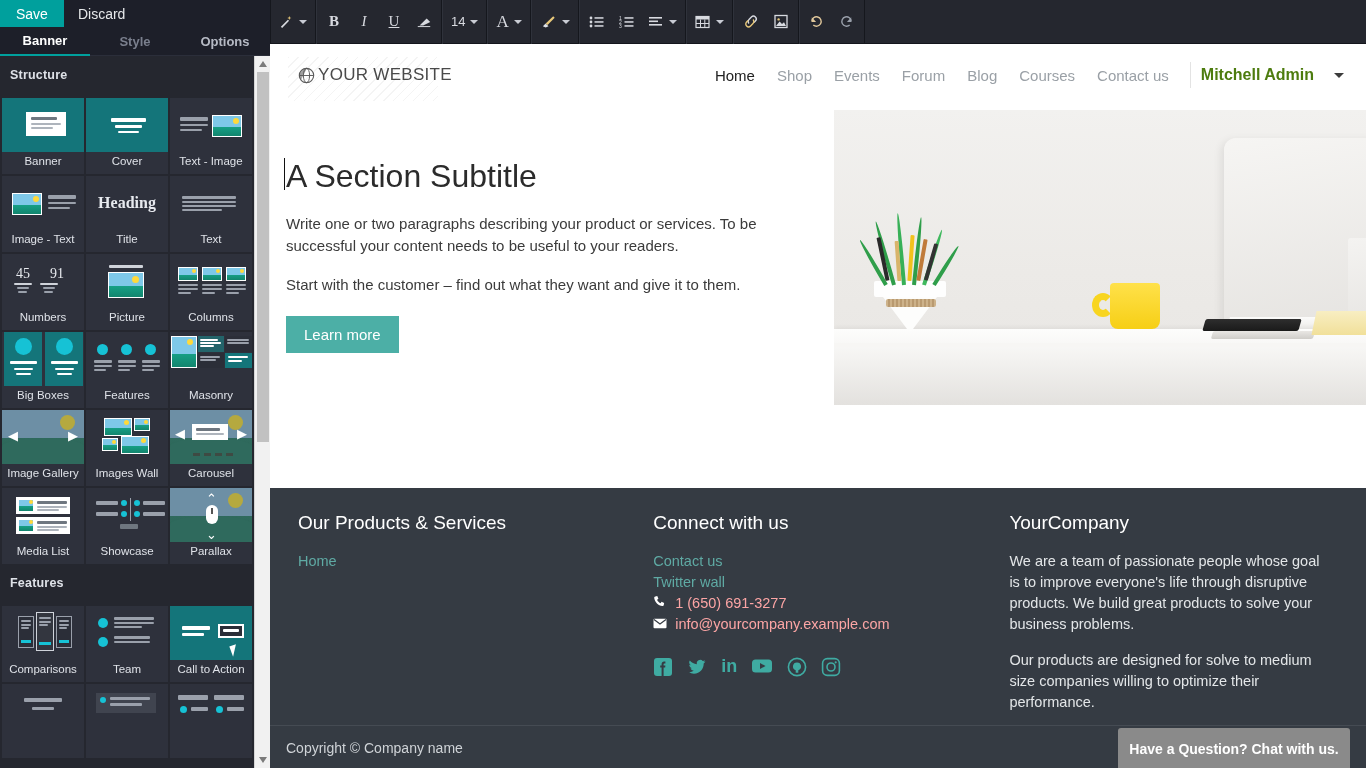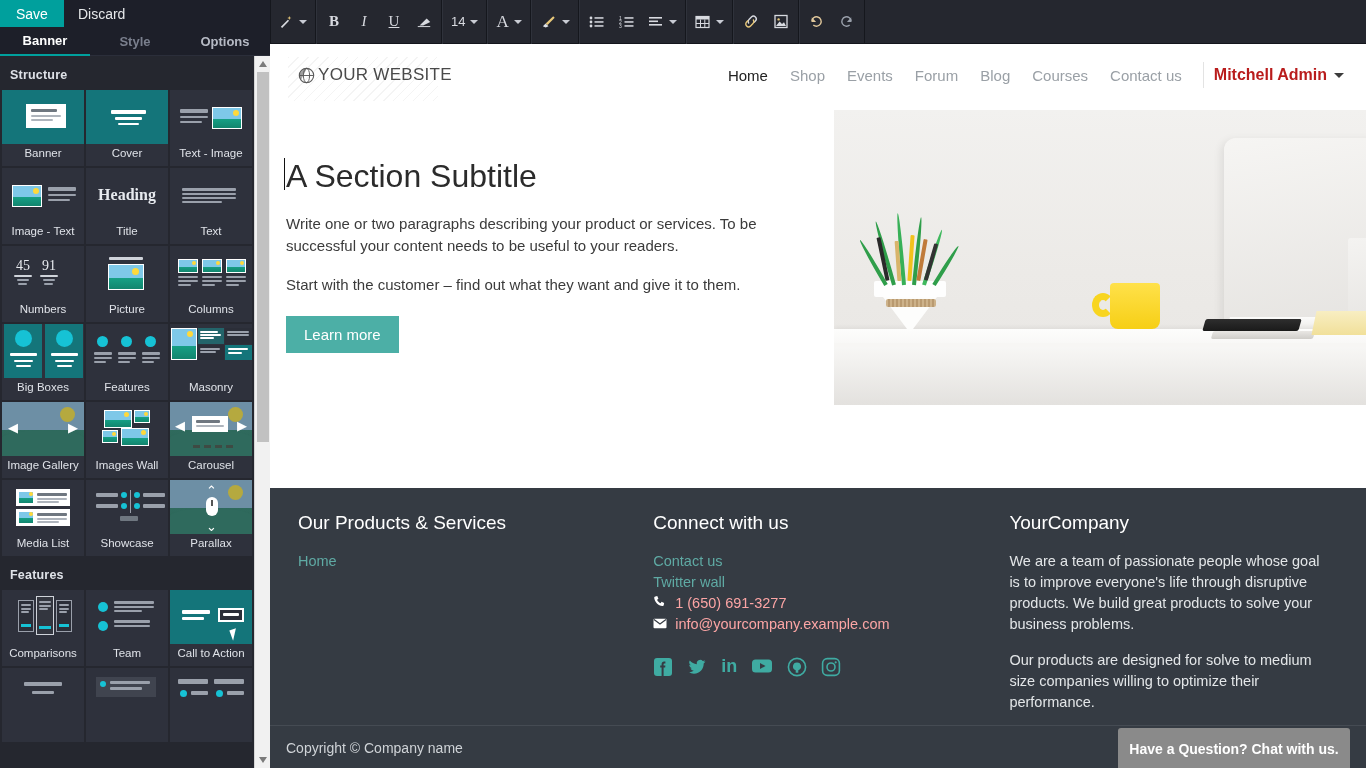--- a/index.html
+++ b/index.html
@@ -79,21 +79,21 @@
     position: absolute; top: 29px; left: 0; width: 270px; height: 712px;
     background: #25272f;
     overflow: hidden;
   }
   .panel-scroll {
     position: absolute; left: 0; top: 0; width: 254px; height: 712px;
     overflow: hidden;
   }
   .section-title {
     color: #dfe2e8; font-size: 12.5px; font-weight: bold;
-    padding: 12px 10px 8px 10px; letter-spacing: .2px;
+    padding: 12px 10px 16px 10px; letter-spacing: .2px;
   }
   .block-grid { display: grid; grid-template-columns: repeat(3, 1fr); gap: 2px; padding: 0 2px; }
   .block-card {
     background: #2e313c; cursor: pointer;
     display: flex; flex-direction: column; align-items: center;
     padding-bottom: 4px;
   }
   .block-thumb { width: 100%; height: 54px; overflow: hidden; position: relative; }
   .block-label {
     color: #dfe2e8; font-size: 11.5px; text-align: center;
@@ -136,22 +136,22 @@
     font-family: "Liberation Sans", sans-serif;
   }
   .nav { margin-left: auto; display: flex; align-items: center; gap: 0; }
   .nav a {
     font-size: 15px; color: #9aa0a6; text-decoration: none; padding: 0 11px;
     white-space: nowrap;
   }
   .nav a.active { color: #222; }
   .nav-sep { width: 1px; height: 26px; background: #e3e3e3; margin: 0 10px; }
   .user-menu {
-    display: flex; align-items: center; gap: 7px; font-size: 16px;
-    font-weight: bold; color: #b91c1c; cursor: pointer; padding-right: 6px;
+    display: flex; align-items: center; gap: 20px; font-size: 16px;
+    font-weight: bold; color: #4d7c0f; cursor: pointer; padding-right: 6px;
   }
   .user-caret { width:0;height:0;border-left:5px solid transparent;border-right:5px solid transparent;border-top:5px solid #3c3c3c; }
 
   .hero { position: relative; height: 382px; background:#fff; }
   .hero-text { position: absolute; left: 16px; top: 50px; width: 530px; }
   .hero h2 {
     font-size: 32px; font-weight: normal; color: #2b2b2b; line-height: 40px;
     position: relative; display: inline-block;
   }
   .caret-bar {
@@ -543,21 +543,21 @@
             <div class="block-label">Text</div>
           </div>
 
           <div class="block-card">
             <div class="block-thumb">
               <div class="th dark">
                 <span style="position:absolute;left:14px;top:12px;color:#e7eaef;font-size:14px;font-family:'Liberation Serif',serif;">45</span>
                 <div class="bar" style="left:12px;top:29px;width:18px;height:1.5px;background:#cfd3da;"></div>
                 <div class="bar" style="left:15px;top:33px;width:12px;height:2px;"></div>
                 <div class="bar" style="left:16px;top:37px;width:9px;height:2px;"></div>
-                <span style="position:absolute;left:40px;top:12px;color:#e7eaef;font-size:14px;font-family:'Liberation Serif',serif;">91</span>
+                <span style="position:absolute;left:48px;top:12px;color:#e7eaef;font-size:14px;font-family:'Liberation Serif',serif;">91</span>
                 <div class="bar" style="left:38px;top:29px;width:18px;height:1.5px;background:#cfd3da;"></div>
                 <div class="bar" style="left:41px;top:33px;width:12px;height:2px;"></div>
                 <div class="bar" style="left:42px;top:37px;width:9px;height:2px;"></div>
               </div>
             </div>
             <div class="block-label">Numbers</div>
           </div>
 
           <div class="block-card">
             <div class="block-thumb">

